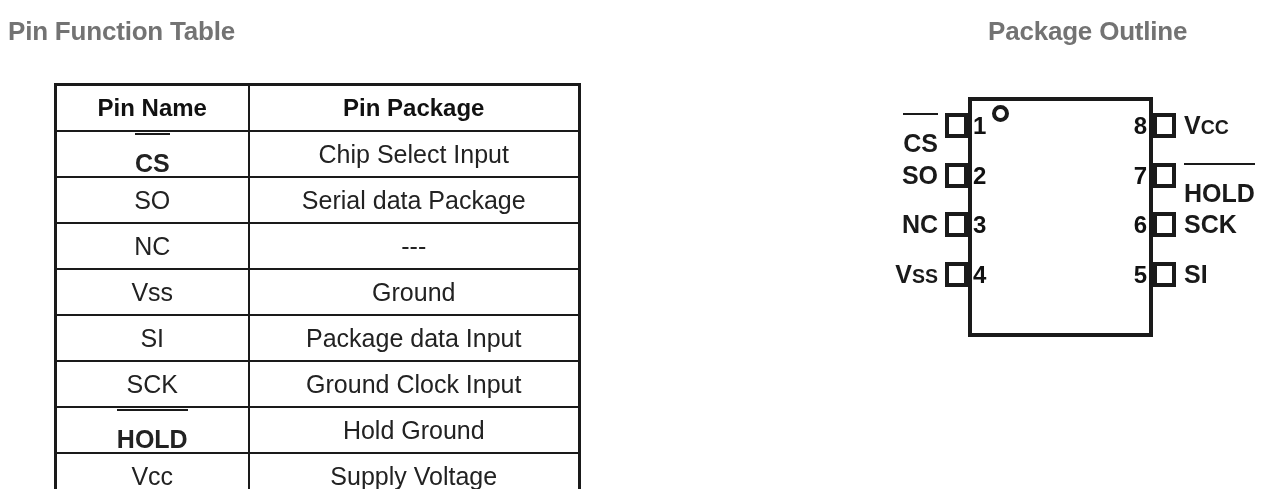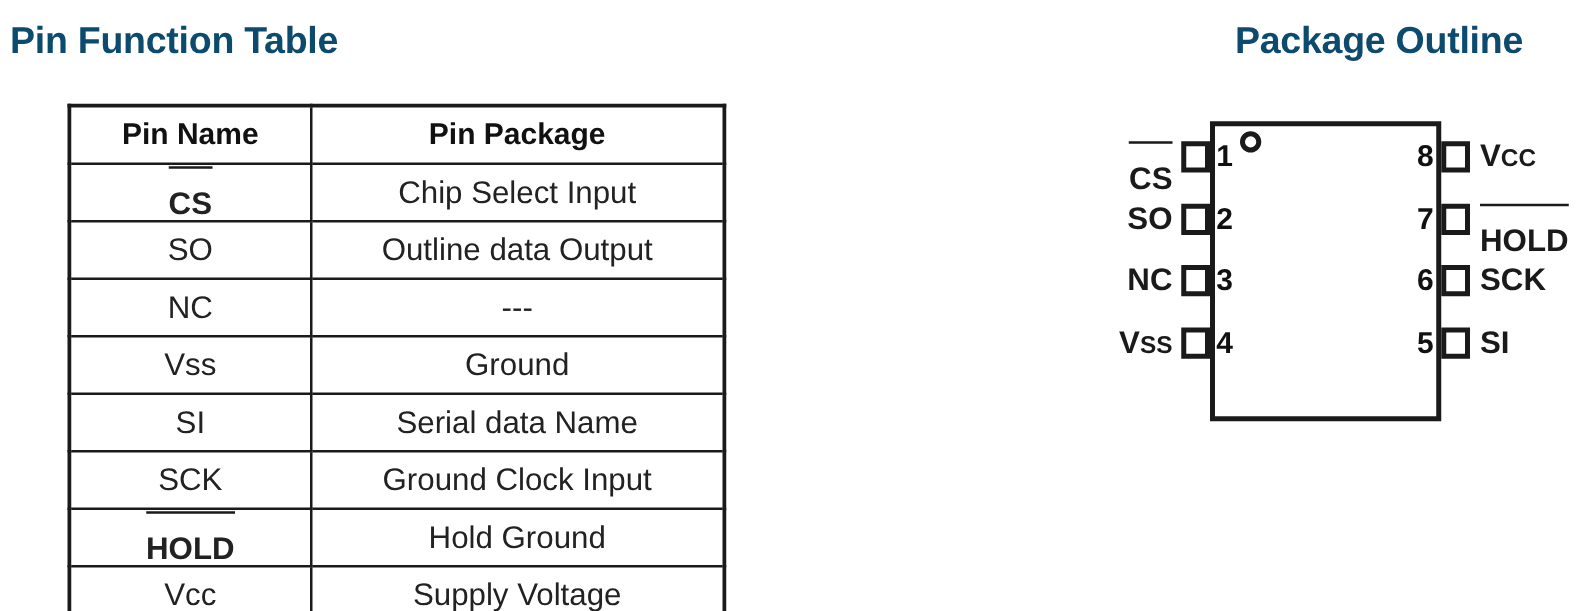--- a/index.html
+++ b/index.html
@@ -14,23 +14,23 @@
     overflow: hidden;
     font-family: "Liberation Sans", sans-serif;
     color: #1a1a1a;
     -webkit-font-smoothing: antialiased;
   }
 
   
   .section-title {
     position: absolute;
     font-weight: bold;
-    font-size: 30px;
+    font-size: 26px;
     letter-spacing: -0.2px;
-    color: #0c4a6e;
+    color: #737373;
     white-space: nowrap;
   }
   #pin-table-title { left: 8px; top: 16px; }
   #package-title   { left: 988px; top: 16px; }
 
   
   #pin-function-table {
     position: absolute;
     left: 54px;
     top: 83px;
@@ -158,33 +158,33 @@
       <th>Pin Package</th>
     </tr>
   </thead>
   <tbody id="pin-table-body">
   <tr>
         <td><span class="ovl">CS</span></td>
         <td>Chip Select Input</td>
       </tr>
       <tr>
         <td>SO</td>
-        <td>Outline data Output</td>
+        <td>Serial data Package</td>
       </tr>
       <tr>
         <td>NC</td>
         <td>---</td>
       </tr>
       <tr>
         <td>Vss</td>
         <td>Ground</td>
       </tr>
       <tr>
         <td>SI</td>
-        <td>Serial data Name</td>
+        <td>Package data Input</td>
       </tr>
       <tr>
         <td>SCK</td>
         <td>Ground Clock Input</td>
       </tr>
       <tr>
         <td><span class="ovl">HOLD</span></td>
         <td>Hold Ground</td>
       </tr>
       <tr>

